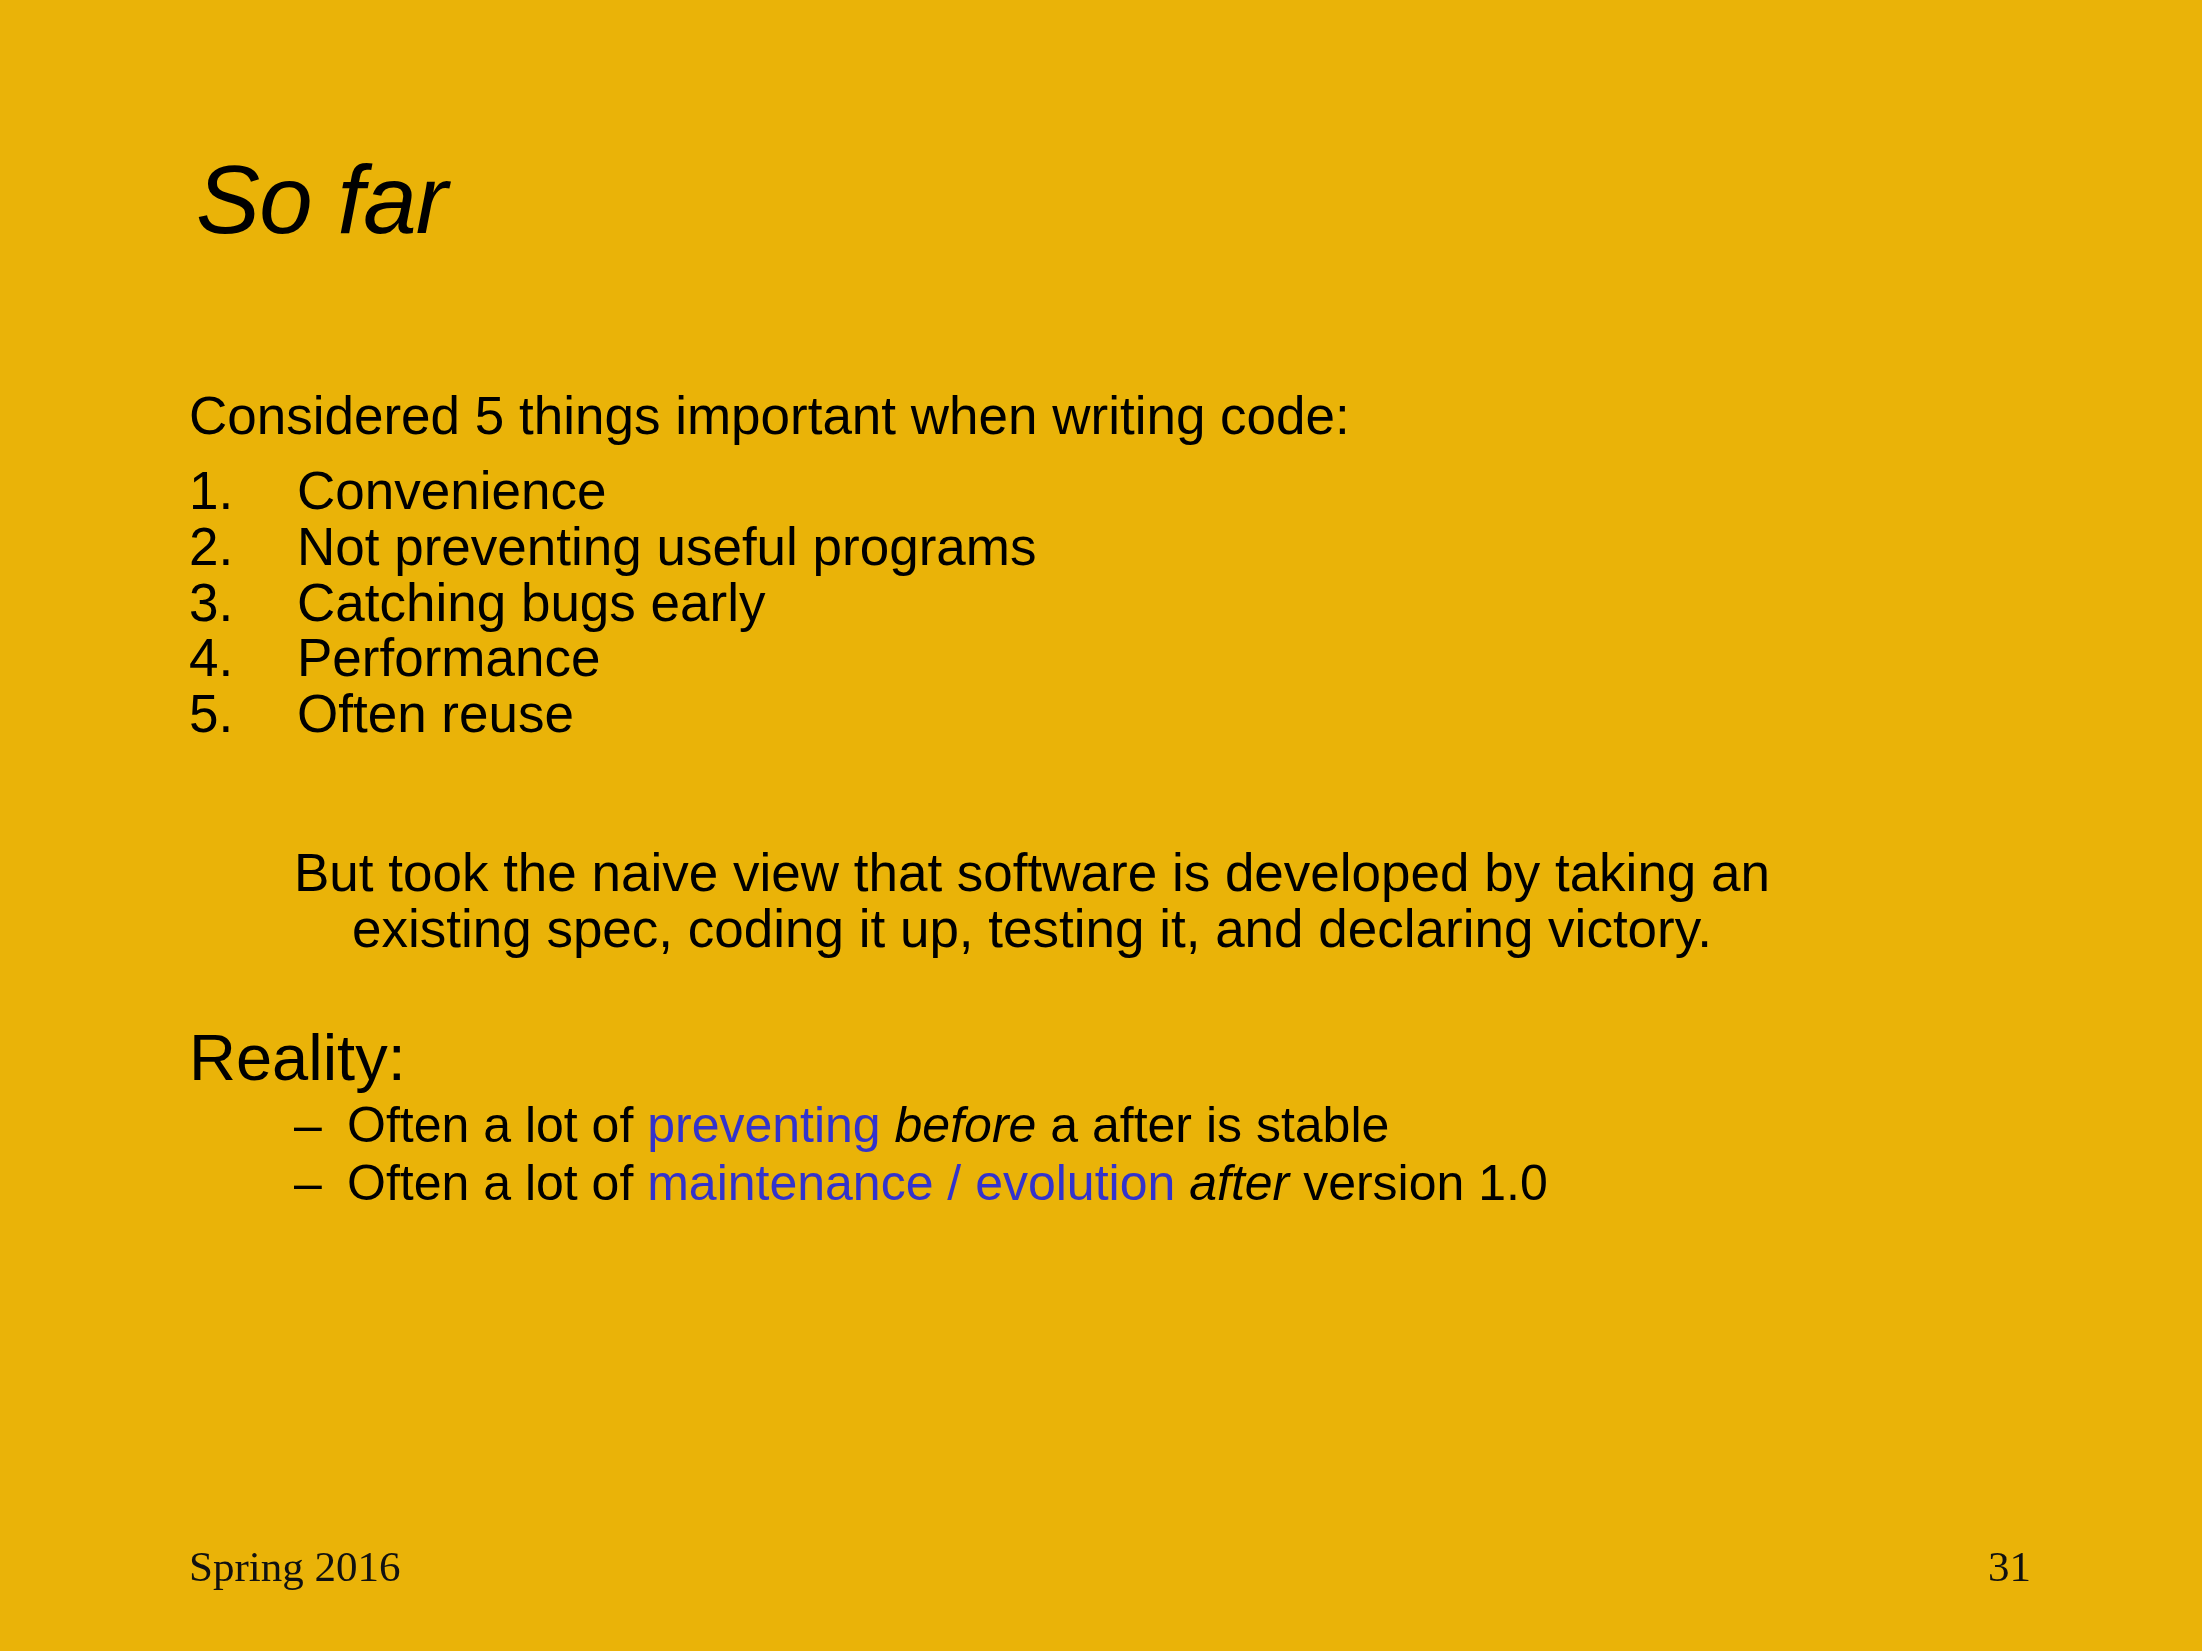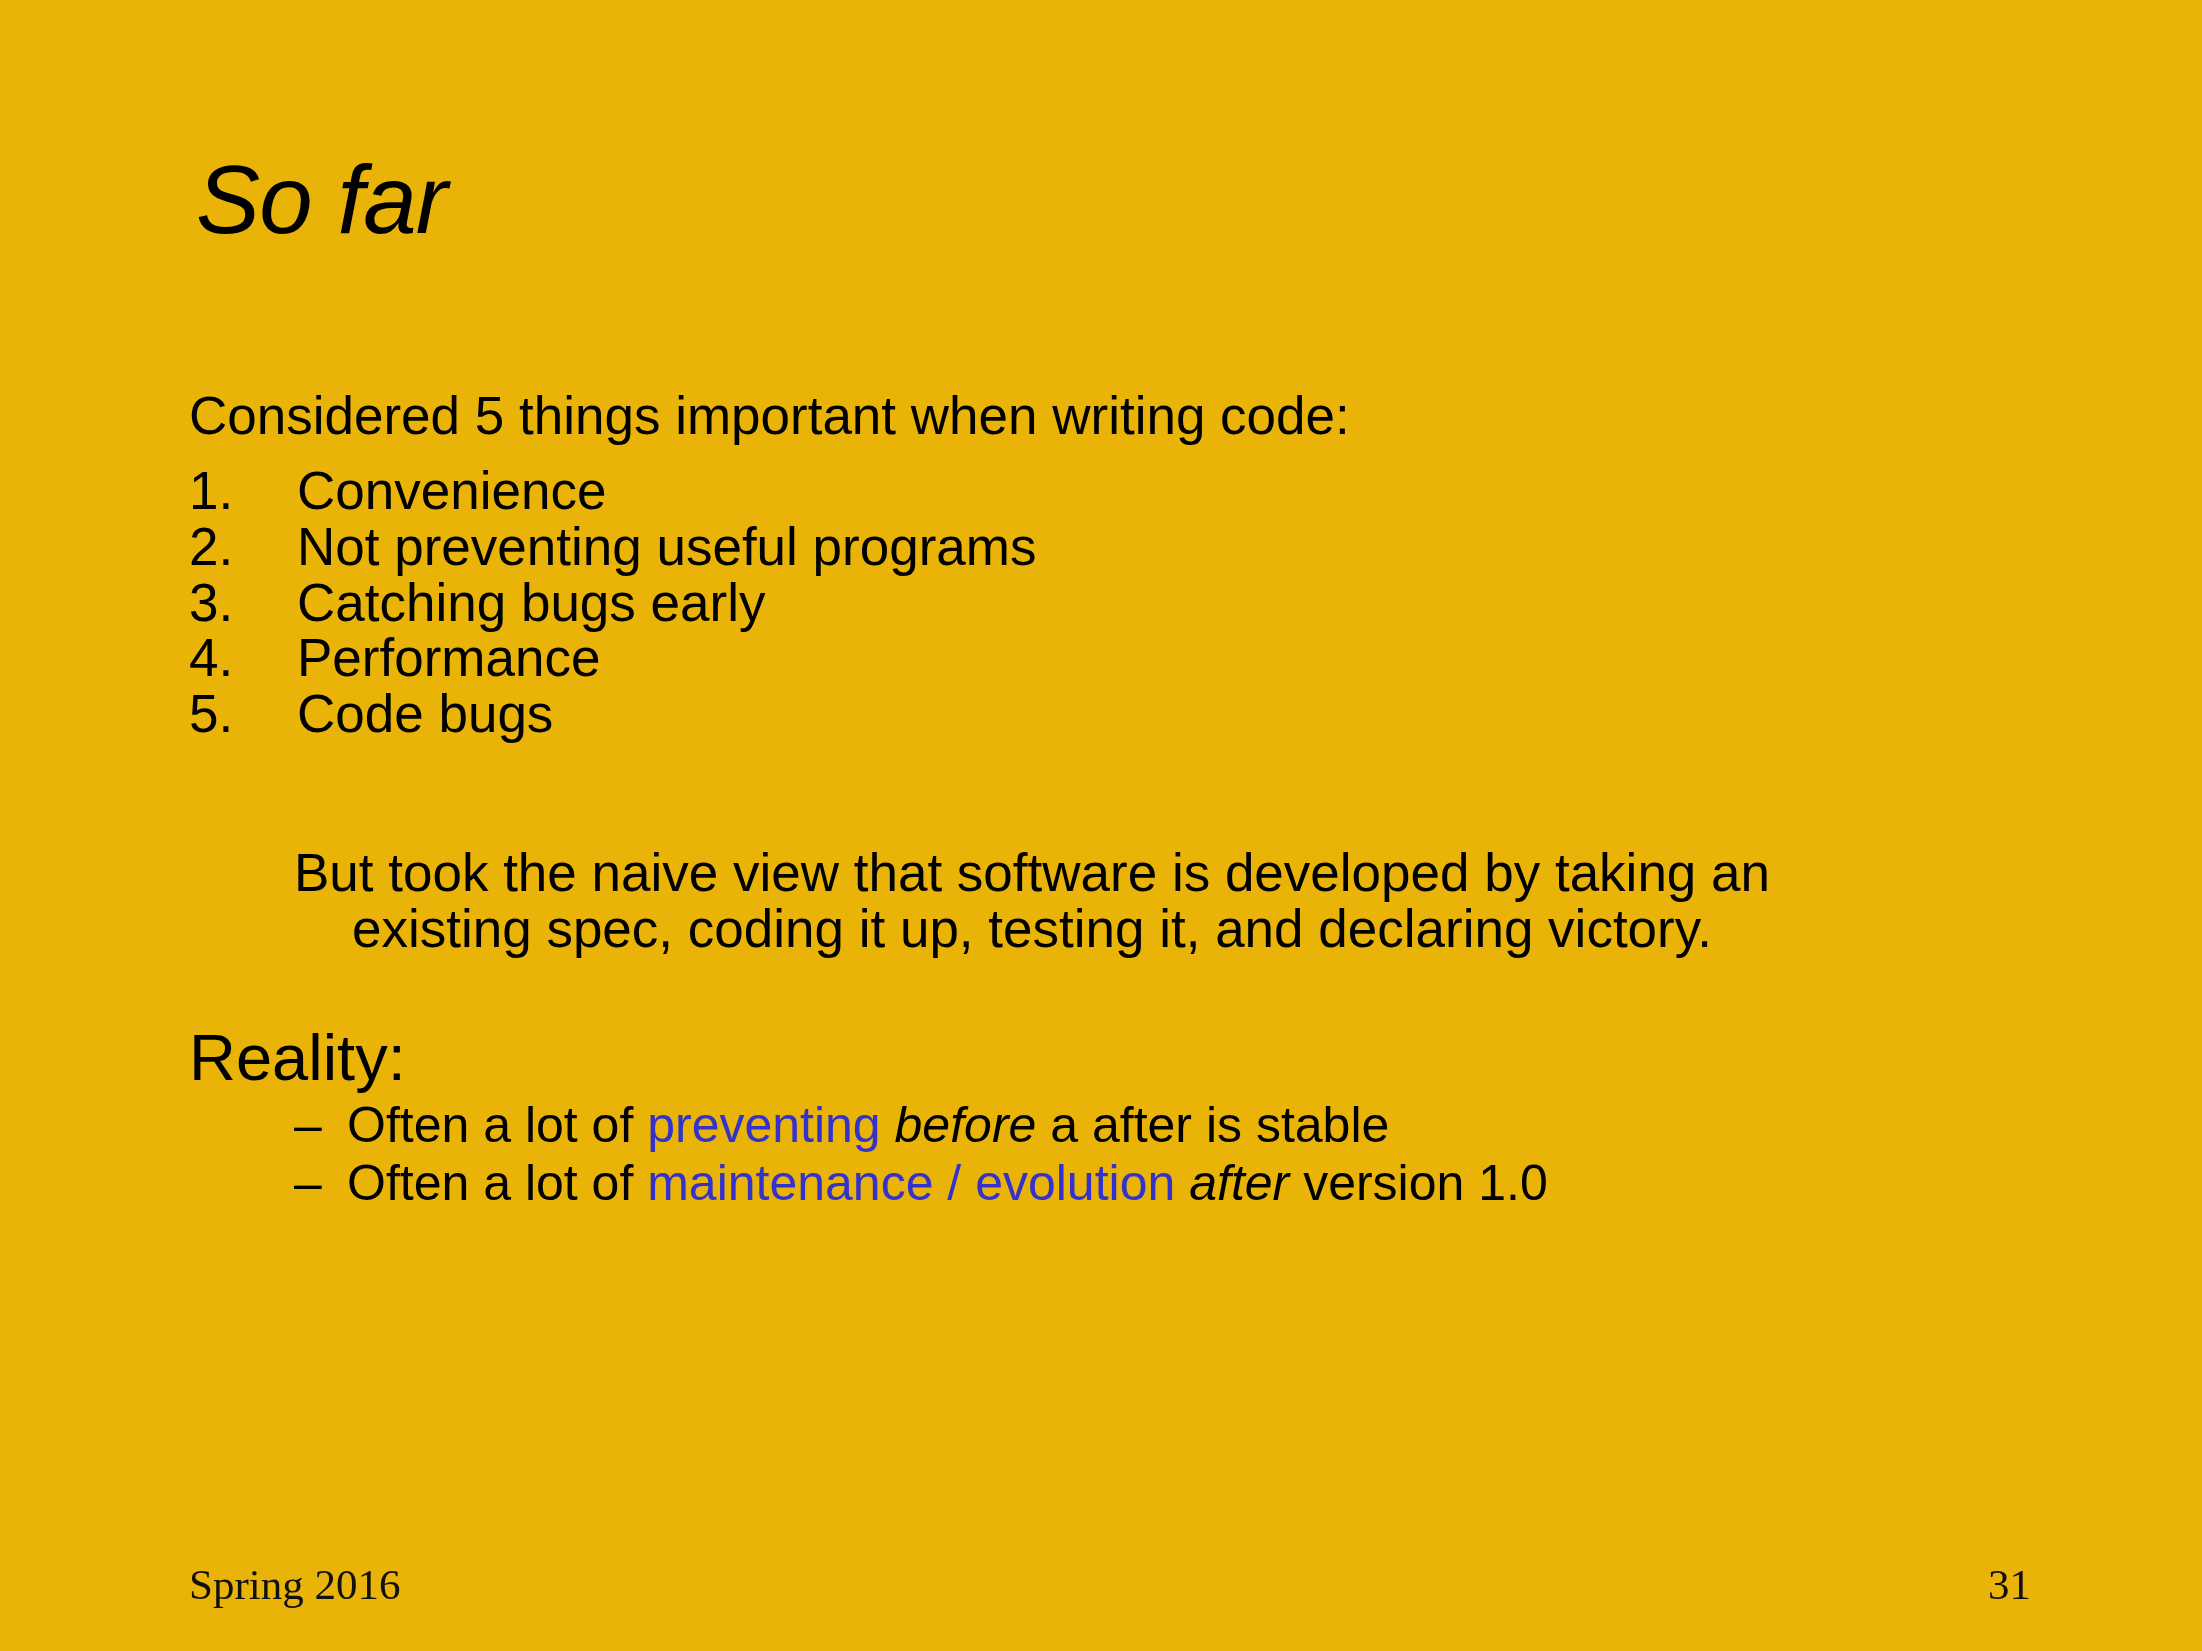--- a/index.html
+++ b/index.html
@@ -133,21 +133,21 @@
   .em {
     font-style: italic;
     margin-top: 25px;
   }
 
   
   .footer {
     position: absolute;
     left: 0;
     right: 0;
-    bottom: 32px;
+    bottom: 50px;
     height: 60px;
     font-family: "Liberation Serif", serif;
     font-size: 43px;
     color: #111111;
   }
 
   .footer-left {
     position: absolute;
     left: 189px;
     top: 0;
@@ -193,21 +193,21 @@
       <li class="num-item">
         <span class="num-marker">3.</span>
         <span class="num-text">Catching bugs early</span>
       </li>
       <li class="num-item">
         <span class="num-marker">4.</span>
         <span class="num-text">Performance</span>
       </li>
       <li class="num-item">
         <span class="num-marker">5.</span>
-        <span class="num-text">Code bugs</span>
+        <span class="num-text">Often reuse</span>
       </li>
     </ol>
 
     <div class="para-block">
       <div class="para-line">But took the naive view that software is developed by taking an</div>
       <div class="para-line">existing spec, coding it up, testing it, and declaring victory.</div>
     </div>
 
     <div class="reality-head">Reality:</div>
 

